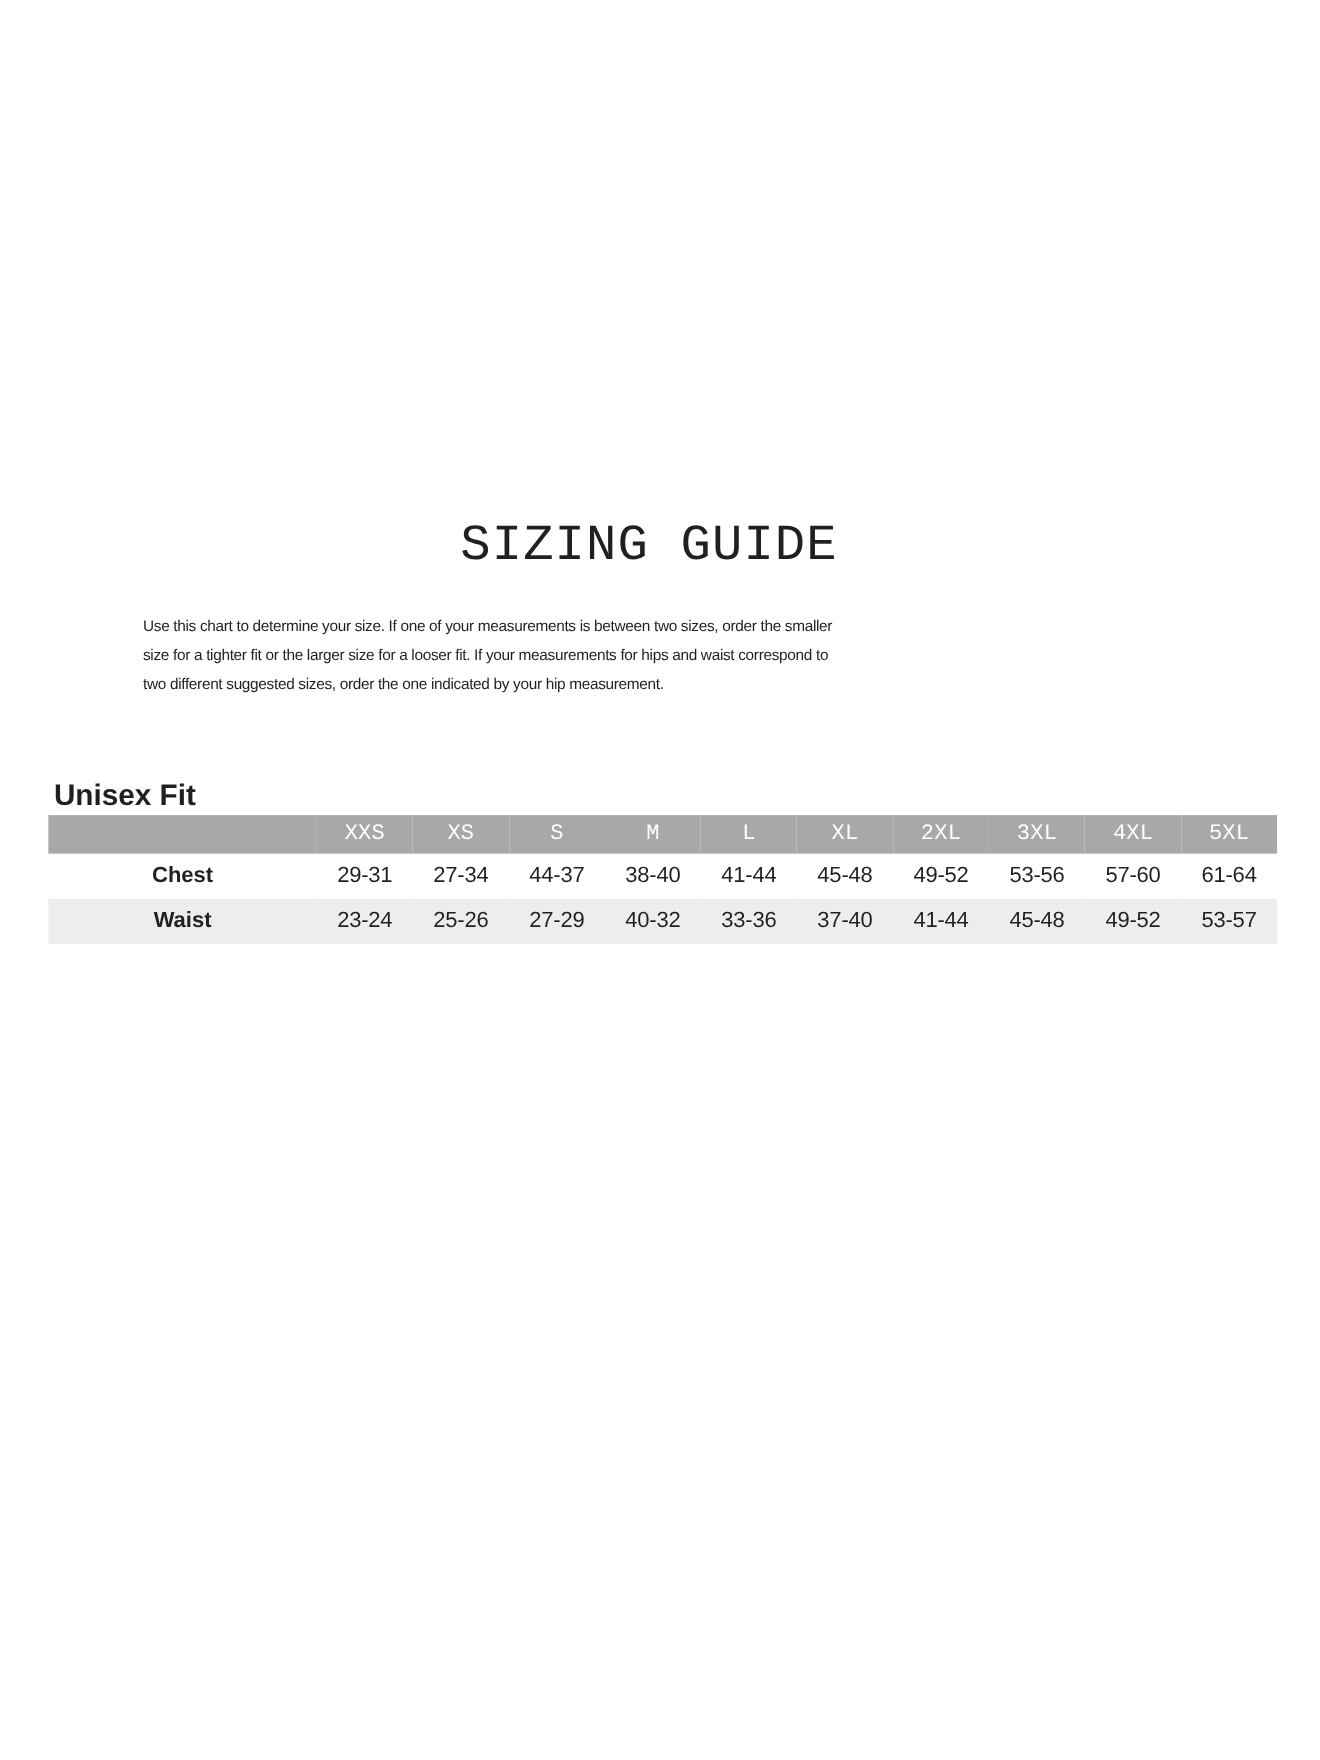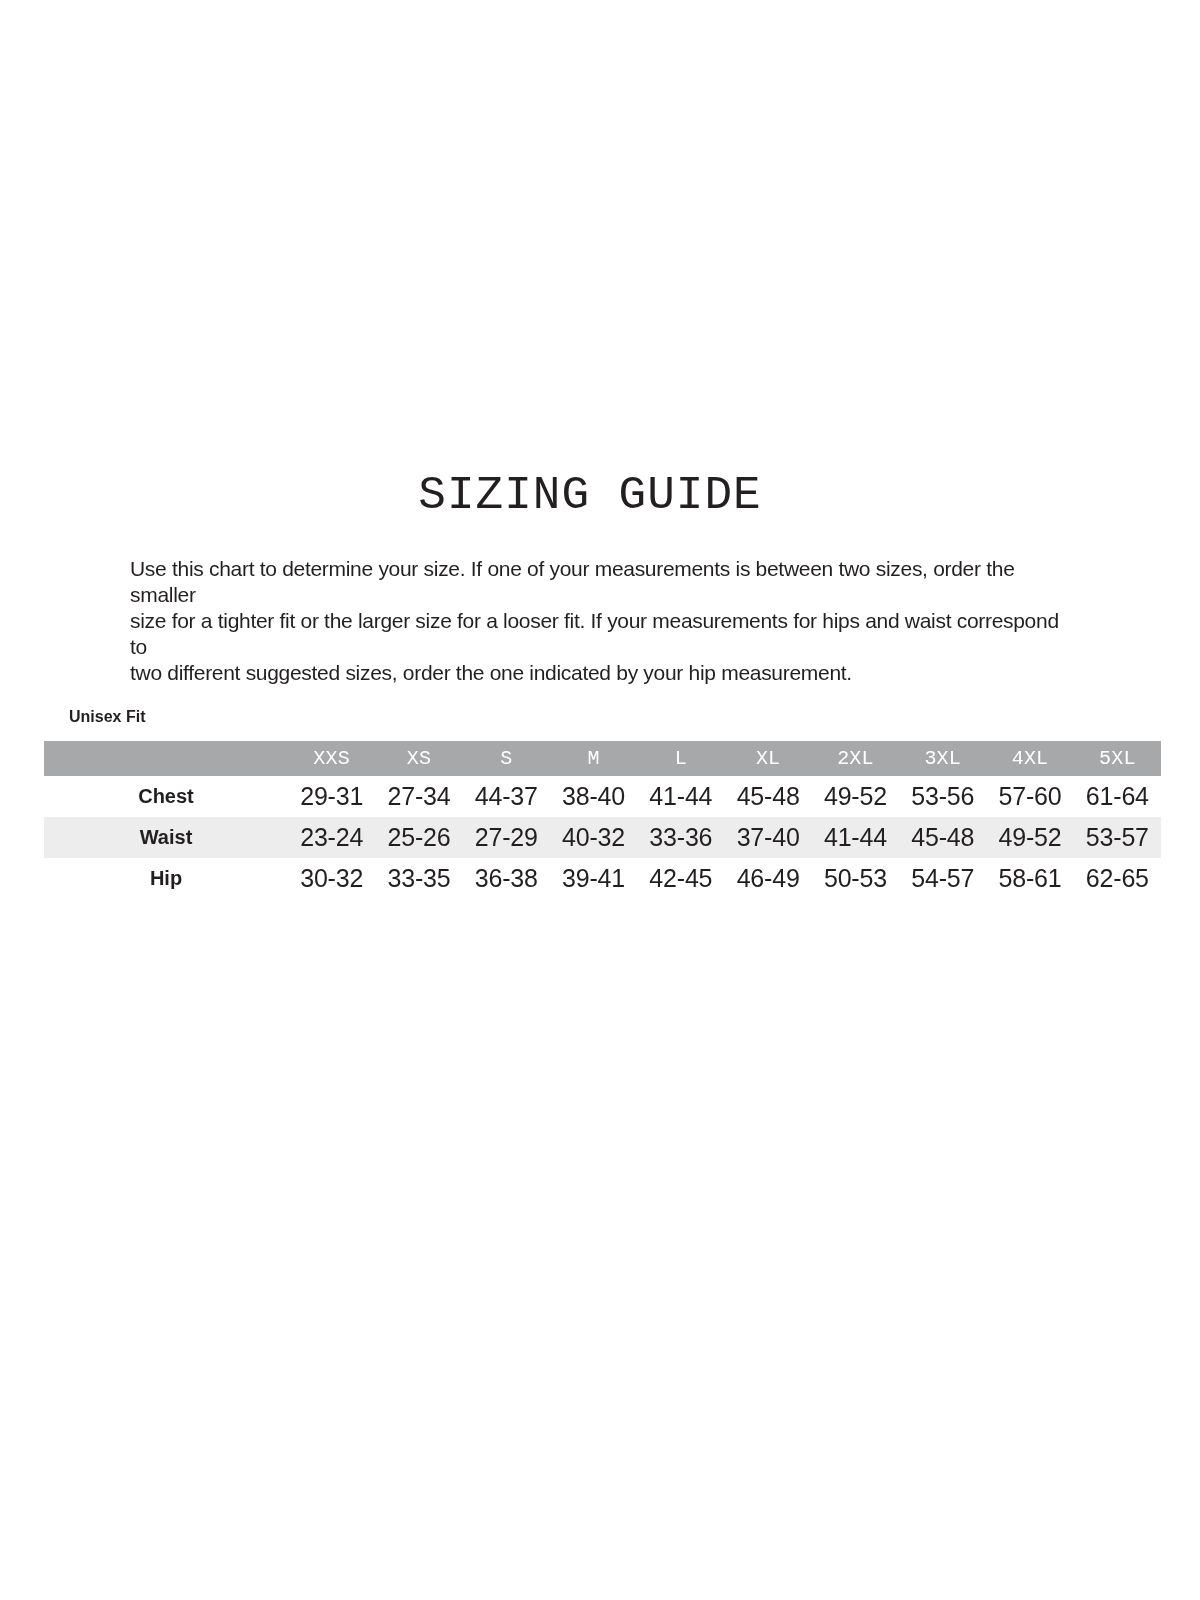--- a/index.html
+++ b/index.html
@@ -27,31 +27,31 @@
     letter-spacing: 1px;
     line-height: 52px;
     color: var(--text-color, #231f20);
     font-family: Liberation Mono, monospace;
   }
   .intro-paragraph {
     position: absolute;
     top: 556px;
     left: 130px;
     width: 935px;
-    font-size: 21px;
+    font-size: 14px;
     line-height: 26px;
     letter-spacing: -0.3px;
     white-space: pre-line;
     color: var(--text-color, #231f20);
   }
   .section-heading {
     position: absolute;
     top: 708px;
-    left: 69px;
-    font-size: 16px;
+    left: 49px;
+    font-size: 27px;
     font-weight: 700;
     color: var(--text-color, #231f20);
   }
   .size-table {
     position: absolute;
     top: 741px;
     left: 44px;
     width: 1117px;
     border-collapse: collapse;
     table-layout: fixed;
@@ -66,21 +66,21 @@
     height: 35px;
     text-align: center;
     vertical-align: middle;
     letter-spacing: 0.2px;
     font-family: Liberation Mono, monospace;
   }
   .size-table tbody td {
     height: 41px;
     text-align: center;
     vertical-align: middle;
-    font-size: 25px;
+    font-size: 20px;
     letter-spacing: -0.2px;
     color: var(--text-color, #231f20);
   }
   .size-table tbody td.row-label {
     font-weight: 700;
     font-size: 20px;
     letter-spacing: 0;
     margin-top: 44px;
   }
   .size-table tbody tr.striped {
@@ -150,30 +150,17 @@
           <td>25-26</td>
           <td>27-29</td>
           <td>40-32</td>
           <td>33-36</td>
           <td>37-40</td>
           <td>41-44</td>
           <td>45-48</td>
           <td>49-52</td>
           <td>53-57</td>
         </tr>
-        <tr>
-          <td class="row-label">Hip</td>
-          <td>30-32</td>
-          <td>33-35</td>
-          <td>36-38</td>
-          <td>39-41</td>
-          <td>42-45</td>
-          <td>46-49</td>
-          <td>50-53</td>
-          <td>54-57</td>
-          <td>58-61</td>
-          <td>62-65</td>
-        </tr>
       </tbody>
     </table>
   </section>
 
 </main>
 
 </body></html>

